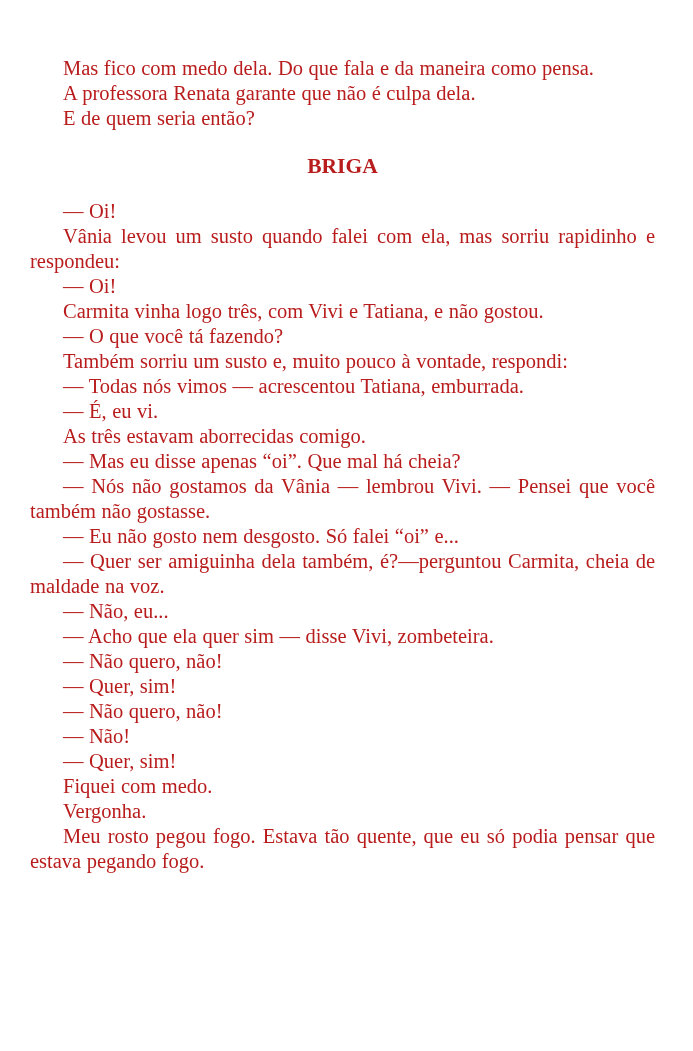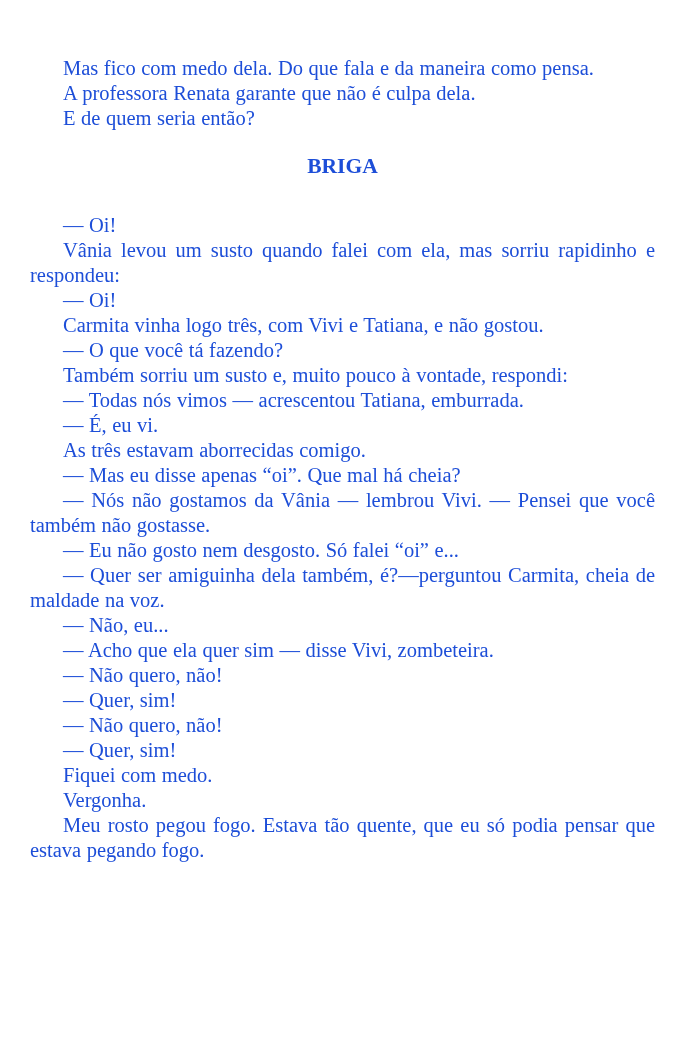--- a/index.html
+++ b/index.html
@@ -8,36 +8,36 @@
     height: 1051px;
     background: #ffffff;
     overflow: hidden;
   }
   .page {
     box-sizing: border-box;
     width: 693px;
     height: 1051px;
     padding: 56px 38px 0 30px;
     font-family: "Liberation Serif", serif;
-    color: #1d4ed8;
+    color: #b91c1c;
   }
   .para {
     margin: 0;
     font-size: 20.5px;
     line-height: 25px;
     text-align: justify;
     text-indent: 33px;
     word-spacing: 0.02em;
   }
   .chapter-heading {
     font-size: 21.5px;
     line-height: 25px;
     font-weight: 700;
     text-align: center;
-    margin: 23px 0 34px 0;
+    margin: 23px 0 20px 0;
     font-family: "Liberation Serif", serif;
   }
 </style>
 </head>
 <body>
 
 <div class="page">
 
   <p class="para">Mas fico com medo dela. Do que fala e da maneira como pensa.</p>
   <p class="para">A professora Renata garante que não é culpa dela.</p>
@@ -56,18 +56,19 @@
   <p class="para">As três estavam aborrecidas comigo.</p>
   <p class="para">— Mas eu disse apenas “oi”. Que mal há cheia?</p>
   <p class="para">— Nós não gostamos da Vânia — lembrou Vivi. — Pensei que você também não gostasse.</p>
   <p class="para">— Eu não gosto nem desgosto. Só falei “oi” e...</p>
   <p class="para">— Quer ser amiguinha dela também, é?—perguntou Carmita, cheia de maldade na voz.</p>
   <p class="para">— Não, eu...</p>
   <p class="para">— Acho que ela quer sim — disse Vivi, zombeteira.</p>
   <p class="para">— Não quero, não!</p>
   <p class="para">— Quer, sim!</p>
   <p class="para">— Não quero, não!</p>
+  <p class="para">— Não!</p>
   <p class="para">— Quer, sim!</p>
   <p class="para">Fiquei com medo.</p>
   <p class="para">Vergonha.</p>
   <p class="para">Meu rosto pegou fogo. Estava tão quente, que eu só podia pensar que estava pegando fogo.</p>
 
 </div>
 
 </body></html>

